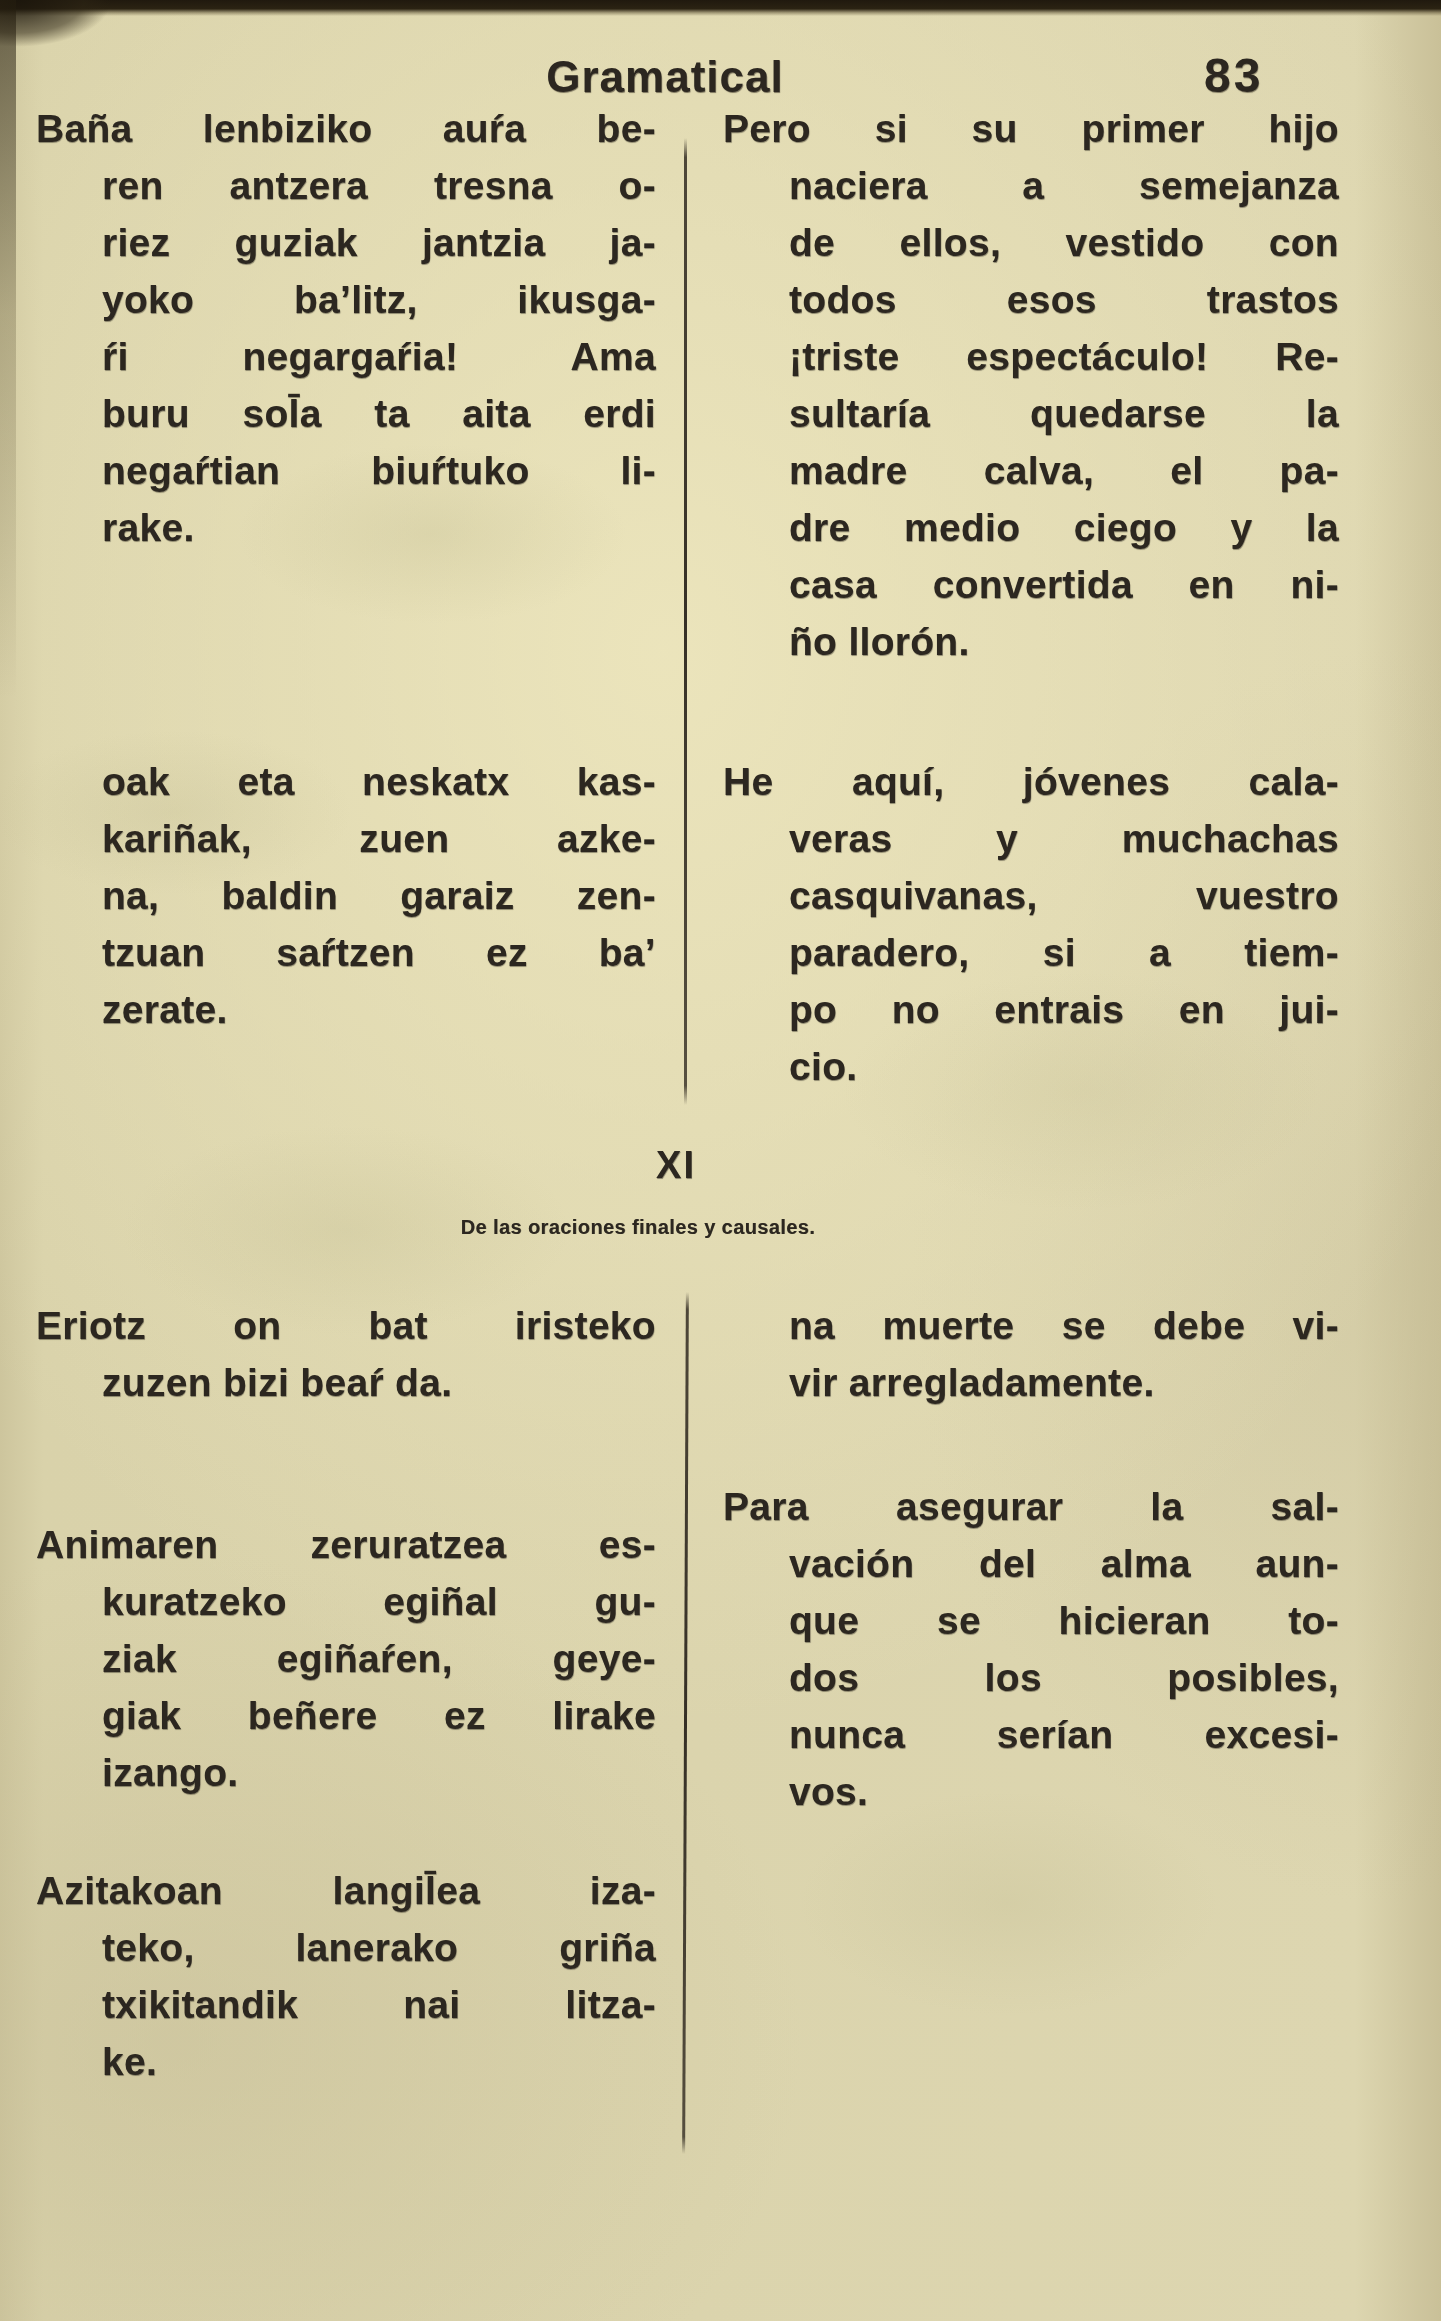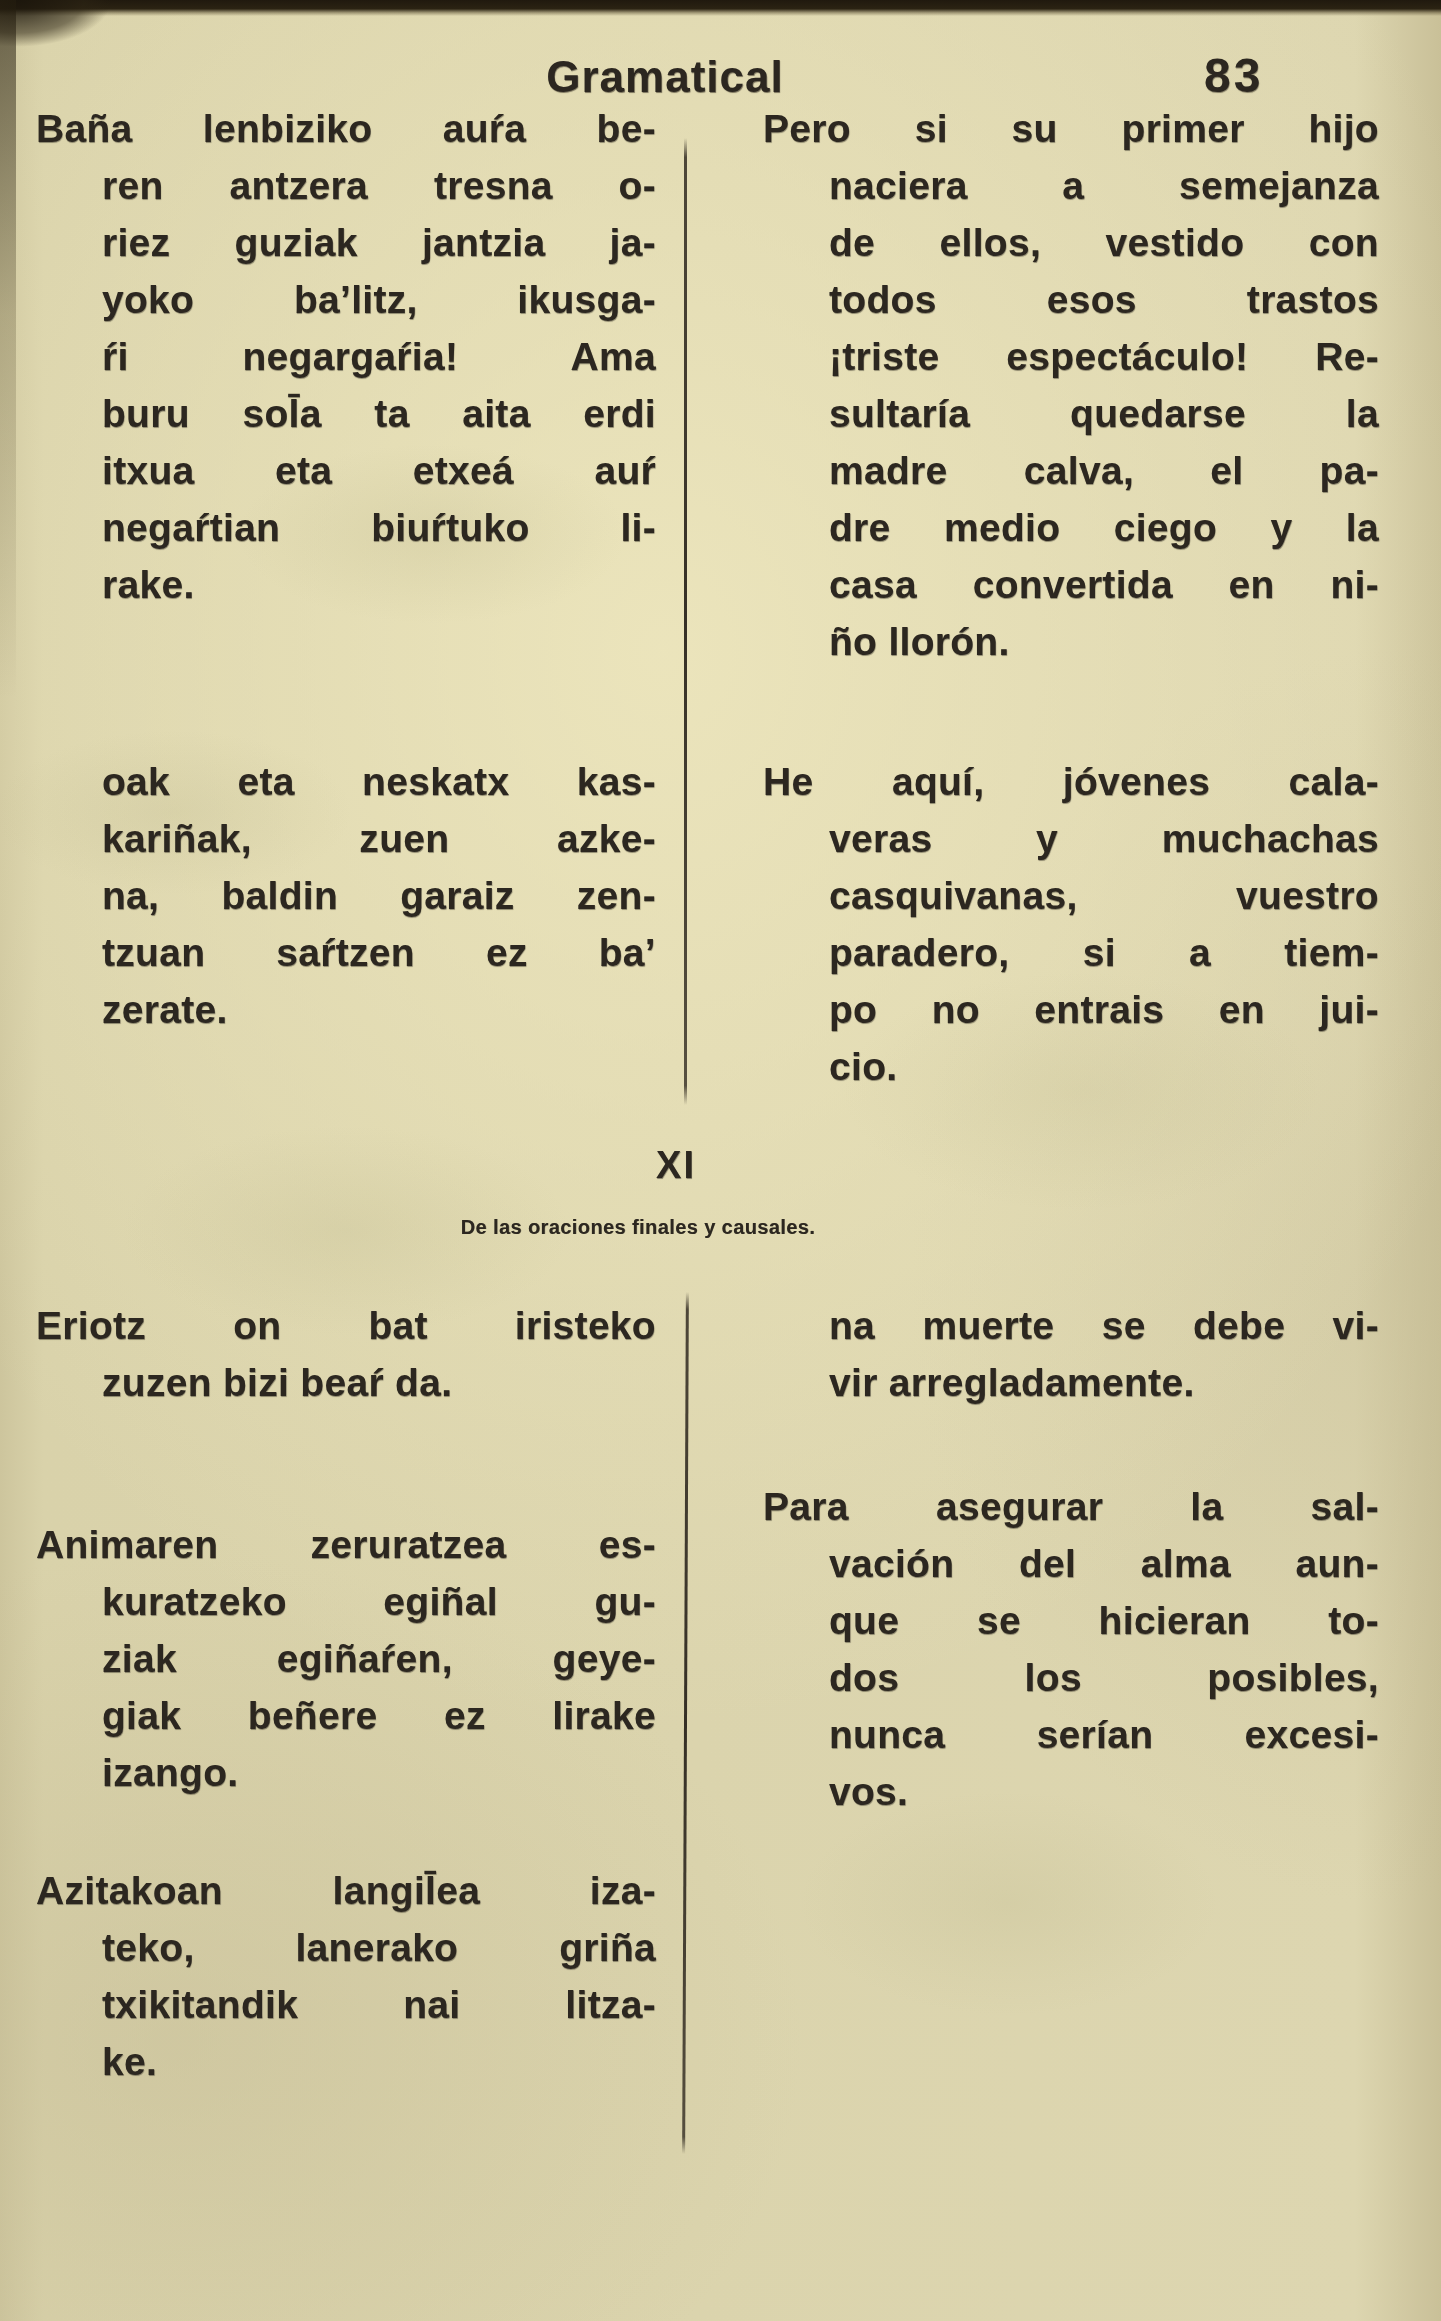--- a/index.html
+++ b/index.html
@@ -37,21 +37,21 @@
     font-size:48px;font-weight:700;letter-spacing:3px;
     text-shadow:0.6px 0.6px 0.8px rgba(40,33,24,.5);}
   
   .divider{position:absolute;left:684px;width:3px;
     background:linear-gradient(180deg, rgba(52,45,35,0) 0, rgba(52,45,35,.85) 2%, rgba(44,38,30,.95) 50%, rgba(52,45,35,.8) 98%, rgba(52,45,35,0) 100%);}
   .d1{top:138px;height:967px;}
   .d2{top:1292px;height:862px;transform:rotate(.25deg);}
   
   .para{position:absolute;}
   .pl{left:36px;width:620px;}
-  .pr{left:723px;width:616px;margin-left:40px;}
+  .pr{left:723px;width:616px;}
   .ln{height:57px;line-height:57px;font-size:39px;font-weight:700;
     text-align:justify;text-align-last:justify;
     letter-spacing:.3px;white-space:normal;
     text-shadow:0.4px 0.5px 0.7px rgba(44,39,32,.45);}
   .cont{padding-left:66px;}
   .last{text-align-last:left;}
   
   .sec-num{position:absolute;top:1144px;left:676px;transform:translateX(-50%);
     font-size:38px;font-weight:700;letter-spacing:2px;
     text-shadow:0.5px 0.5px 0.7px rgba(44,39,32,.5);}
@@ -74,21 +74,20 @@
   <div class="divider d1"></div>
   <div class="divider d2"></div>
 
   <div class="para pl" style="top:100px">
     <div class="ln">Baña lenbiziko auŕa be-</div>
     <div class="ln cont">ren antzera tresna o-</div>
     <div class="ln cont">riez guziak jantzia ja-</div>
     <div class="ln cont">yoko ba’litz, ikusga-</div>
     <div class="ln cont">ŕi negargaŕia! Ama</div>
     <div class="ln cont">buru sol̄a ta aita erdi</div>
-    <div class="ln cont">itxua eta etxeá auŕ</div>
     <div class="ln cont">negaŕtian biuŕtuko li-</div>
     <div class="ln cont last">rake.</div>
   </div>
 
   <div class="para pl" style="top:753px">
     <div class="ln cont">oak eta neskatx kas-</div>
     <div class="ln cont">kariñak, zuen azke-</div>
     <div class="ln cont">na, baldin garaiz zen-</div>
     <div class="ln cont">tzuan saŕtzen ez ba’</div>
     <div class="ln cont last">zerate.</div>

